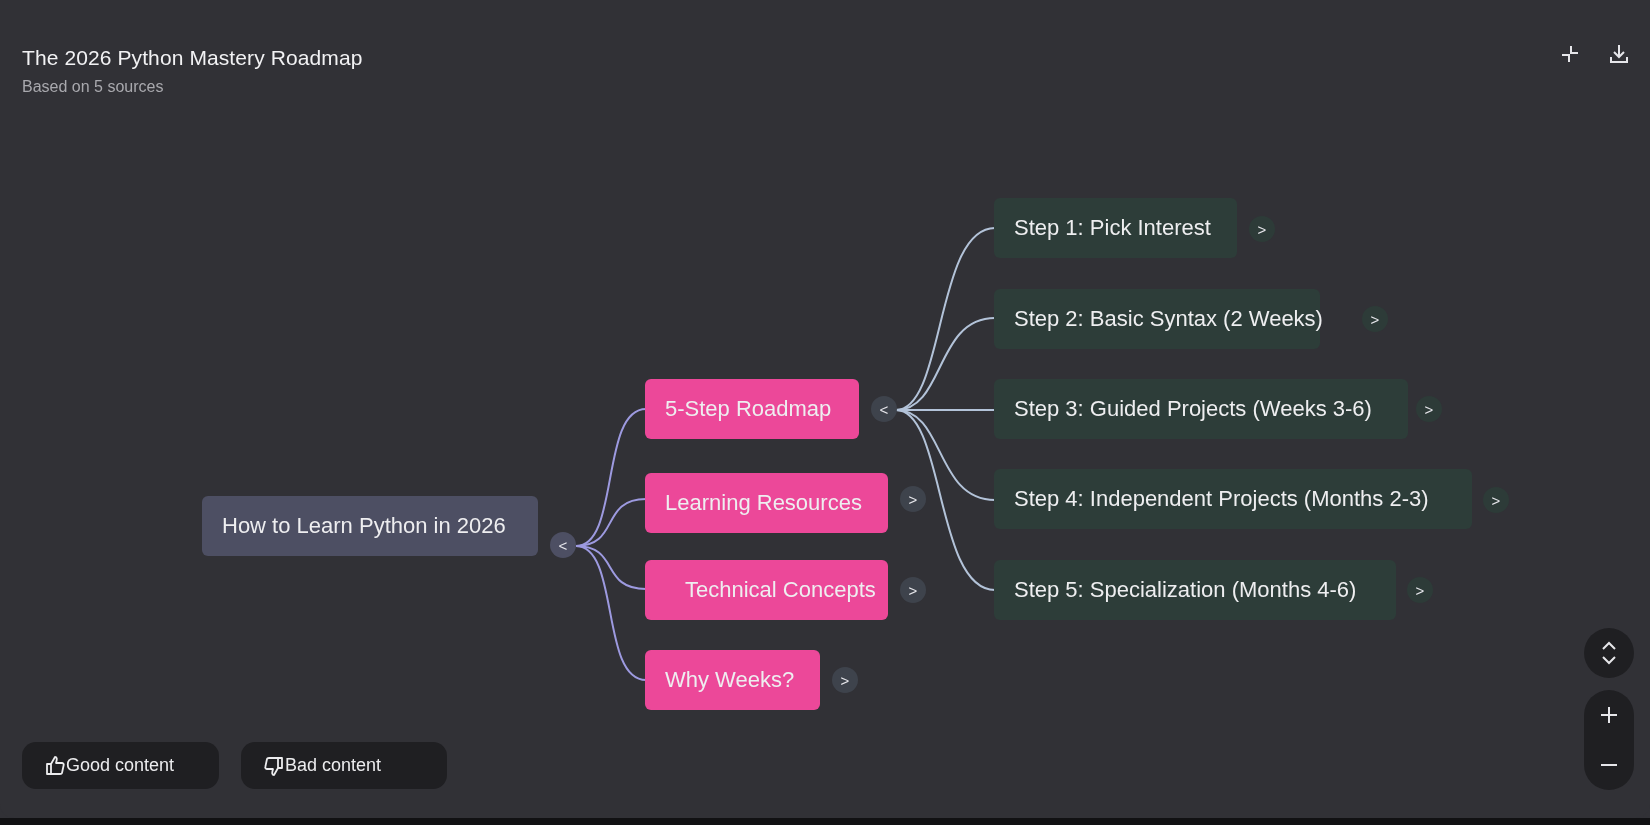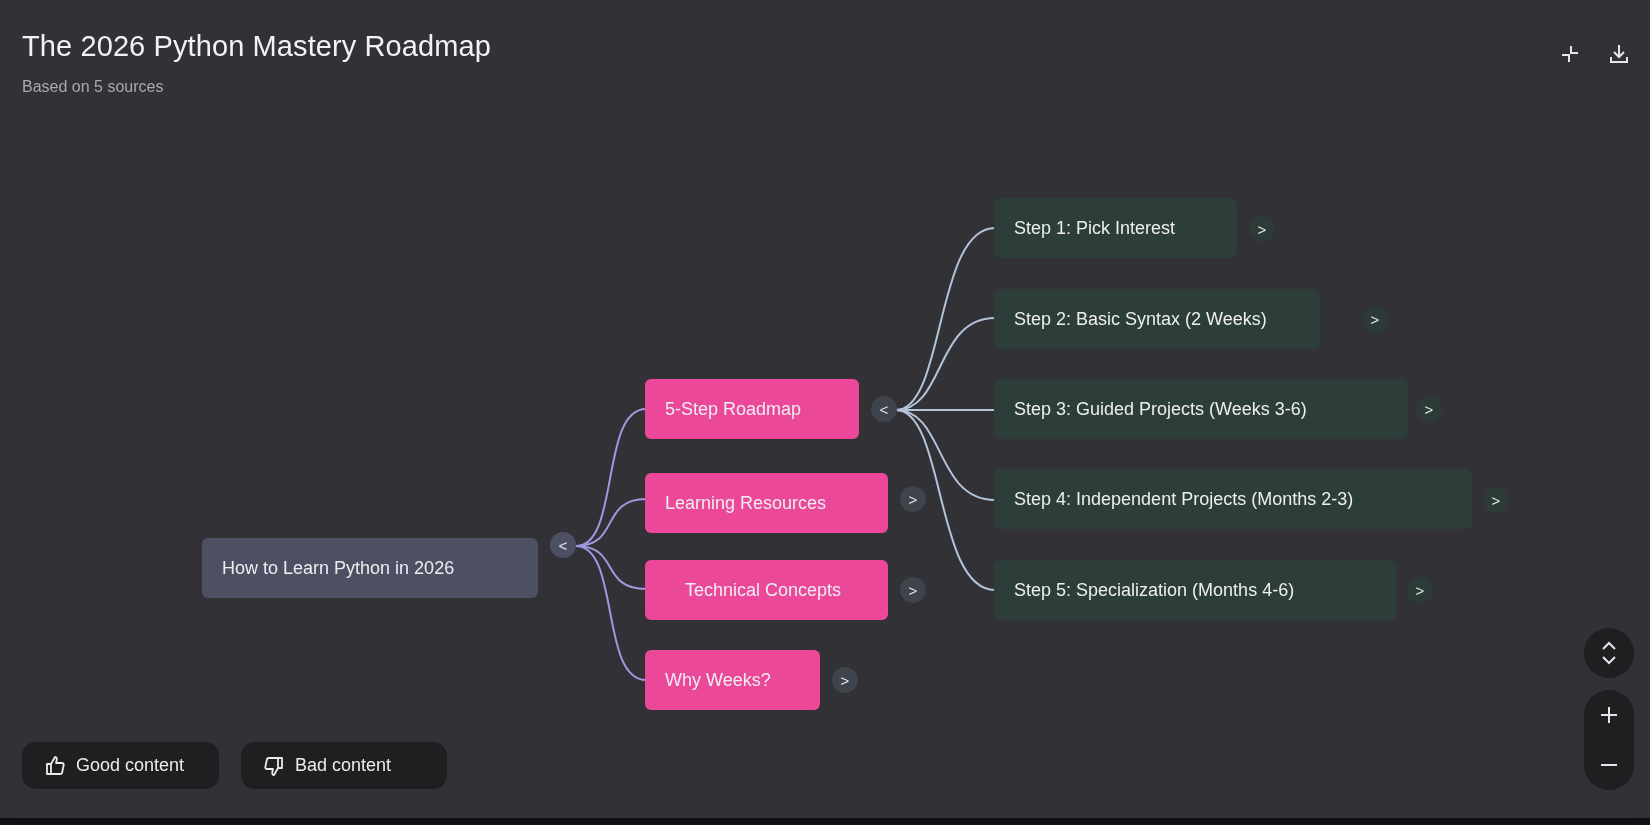--- a/index.html
+++ b/index.html
@@ -10,47 +10,47 @@
     color:#e8e8ea;
   }
   .frame {
     position:absolute; left:0; top:0; width:1650px; height:818px;
     background:#313136; border-radius:0 0 14px 14px;
   }
   .bottom-strip {
     position:absolute; left:0; top:818px; width:1650px; height:7px; background:#111113;
   }
   .title {
-    position:absolute; left:22px; top:30px; font-size:29px; color:#f2f2f4; letter-spacing:0.1px;
+    position:absolute; left:22px; top:46px; font-size:21px; color:#f2f2f4; letter-spacing:0.1px;
   }
   .subtitle {
     position:absolute; left:22px; top:78px; font-size:16px; color:#a9a9ae;
   }
   .top-icon {
     position:absolute; top:38px; width:32px; height:32px; display:flex; align-items:center; justify-content:center; cursor:pointer;
   }
   .edges { position:absolute; left:0; top:0; }
   .node {
     position:absolute; height:60px; border-radius:6px; display:flex; align-items:center;
-    padding:0 20px; box-sizing:border-box; font-size:18px; color:#eeeef0; white-space:nowrap; cursor:pointer;
+    padding:0 20px; box-sizing:border-box; font-size:22px; color:#eeeef0; white-space:nowrap; cursor:pointer;
   }
   .node.root { background:#4d4f63; }
   .node.l1 { background:#ec4899; }
   .node.l2 { background:#2d3d39; }
   .toggle {
     position:absolute; width:26px; height:26px; border-radius:50%;
     display:flex; align-items:center; justify-content:center;
     font-size:15px; color:#e9e9ee; cursor:pointer; line-height:1;
   }
   .toggle.root { background:#4d4f63; }
   .toggle.l1 { background:#3e434c; }
   .toggle.l2 { background:#2d3b38; }
   .feedback {
     position:absolute; top:742px; height:47px; border-radius:14px; background:#1f1f22;
-    display:flex; align-items:center; gap:10px; padding:0 22px; box-sizing:border-box;
+    display:flex; align-items:center; padding:0 22px; box-sizing:border-box;
     font-size:18px; color:#ececee; cursor:pointer;
   }
   .ctrl {
     position:absolute; left:1584px; width:50px; background:#1f1f22; border-radius:25px;
     display:flex; flex-direction:column; align-items:center; justify-content:space-around;
   }
   .ctrl-btn { width:50px; display:flex; align-items:center; justify-content:center; cursor:pointer; }
 </style>
 </head>
 <body>
@@ -82,21 +82,21 @@
     </g>
     <g fill="none" stroke="#b3c3d9" stroke-width="2">
       <path d="M896 410 C945 410, 935 228, 995 228"></path>
       <path d="M896 410 C945 410, 935 318, 995 318"></path>
       <path d="M896 410 L995 410"></path>
       <path d="M896 410 C945 410, 935 500, 995 500"></path>
       <path d="M896 410 C945 410, 935 590, 995 590"></path>
     </g>
   </svg>
 
-  <div class="node root" style="left:202px; top:538px; width:336px;">
+  <div class="node root" style="left:202px; top:496px; width:336px;">
     <span>How to Learn Python in 2026</span>
   </div>
   <div class="toggle root" style="left:550px; top:532px;">&lt;</div>
 
   <div class="node l1" style="left:645px; top:379px; width:214px;">
     <span>5-Step Roadmap</span>
   </div>
   <div class="toggle l1" style="left:871px; top:396px;">&lt;</div>
 
   <div class="node l1" style="left:645px; top:473px; width:243px;">

